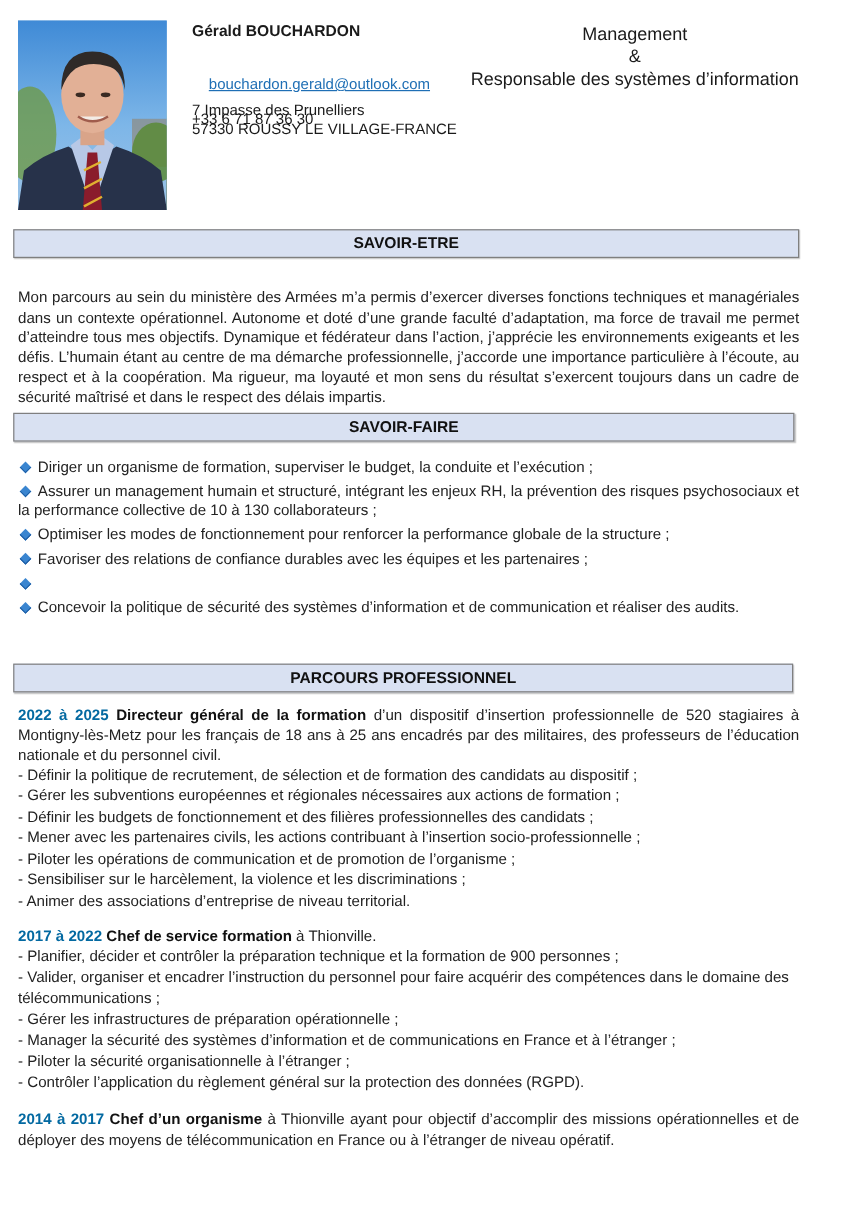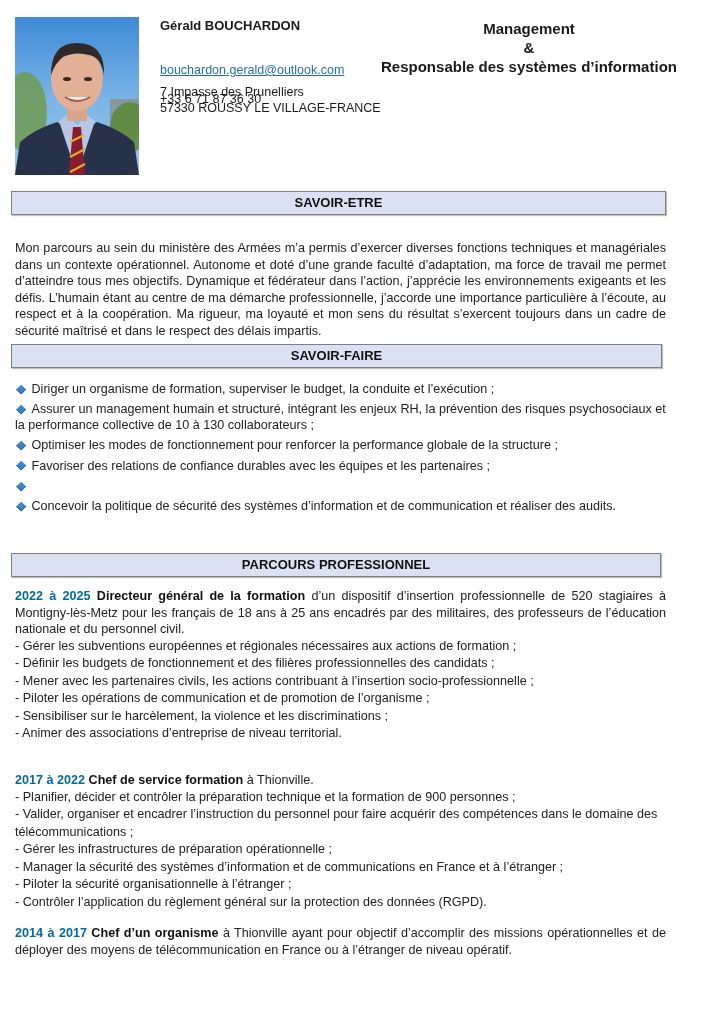--- a/index.html
+++ b/index.html
@@ -9,27 +9,27 @@
     }
     .photo {
       position: absolute; left: 15px; top: 17px; width: 124px; height: 158px;
       overflow: hidden;
       background: linear-gradient(180deg, #4f94d8 0%, #74b0e6 45%, #8bb27a 62%, #5f7d3e 75%, #3a4a2a 100%);
     }
     .photo svg { display: block; width: 100%; height: 100%; }
 
     .name { position: absolute; left: 160px; top: 18px; font-size: 13px; font-weight: bold; }
     .phone { position: absolute; left: 160px; top: 48px; font-size: 12.5px; margin-top: 44px; }
-    .email { position: absolute; left: 160px; top: 63px; font-size: 12.5px; color: #1f6fb5; text-decoration: underline; cursor: pointer; }
+    .email { position: absolute; left: 174px; top: 63px; font-size: 12.5px; color: #1f6fb5; text-decoration: underline; cursor: pointer; }
     .addr1 { position: absolute; left: 160px; top: 85px; font-size: 12.5px; }
     .addr2 { position: absolute; left: 160px; top: 101px; font-size: 12.5px; }
 
     .title-block {
       position: absolute; left: 362px; top: 19px; width: 334px;
-      text-align: center; font-weight: bold; font-size: 15px; line-height: 19px;
+      text-align: center; font-weight: normal; font-size: 15px; line-height: 19px;
     }
 
     .section-header {
       position: absolute; left: 11px; height: 24px;
       background: #d9e1f2; border: 1.5px solid #7f7f7f; box-sizing: border-box;
       box-shadow: 1px 1px 1px rgba(0,0,0,0.25);
       text-align: center; font-weight: bold; font-size: 13px; line-height: 21px; color: #111;
     }
 
     .para {
@@ -110,20 +110,21 @@
   <li><span class="diamond"></span><span>Favoriser des relations de confiance durables avec les équipes et les partenaires ;</span></li>
   <li><span class="diamond"></span></li>
   <li><span class="diamond"></span><span>Concevoir la politique de sécurité des systèmes d’information et de communication et réaliser des audits.</span></li>
 </ul>
 
 <div class="section-header" style="top:553px; width:650px;">PARCOURS PROFESSIONNEL</div>
 
 <div class="job" style="top:588px;">
   <p class="intro"><span class="years">2022 à 2025</span> <span class="role">Directeur général de la formation</span><span> d’un dispositif d’insertion professionnelle de 520 stagiaires à Montigny-lès-Metz pour les français de 18 ans à 25 ans encadrés par des militaires, des professeurs de l’éducation nationale et du personnel civil.</span></p>
   <ul>
+    <li>- Définir la politique de recrutement, de sélection et de formation des candidats au dispositif ;</li>
     <li>- Gérer les subventions européennes et régionales nécessaires aux actions de formation ;</li>
     <li>- Définir les budgets de fonctionnement et des filières professionnelles des candidats ;</li>
     <li>- Mener avec les partenaires civils, les actions contribuant à l’insertion socio-professionnelle ;</li>
     <li>- Piloter les opérations de communication et de promotion de l’organisme ;</li>
     <li>- Sensibiliser sur le harcèlement, la violence et les discriminations ;</li>
     <li>- Animer des associations d’entreprise de niveau territorial.</li>
   </ul>
 </div>
 
 <div class="job" style="top:772px;">

